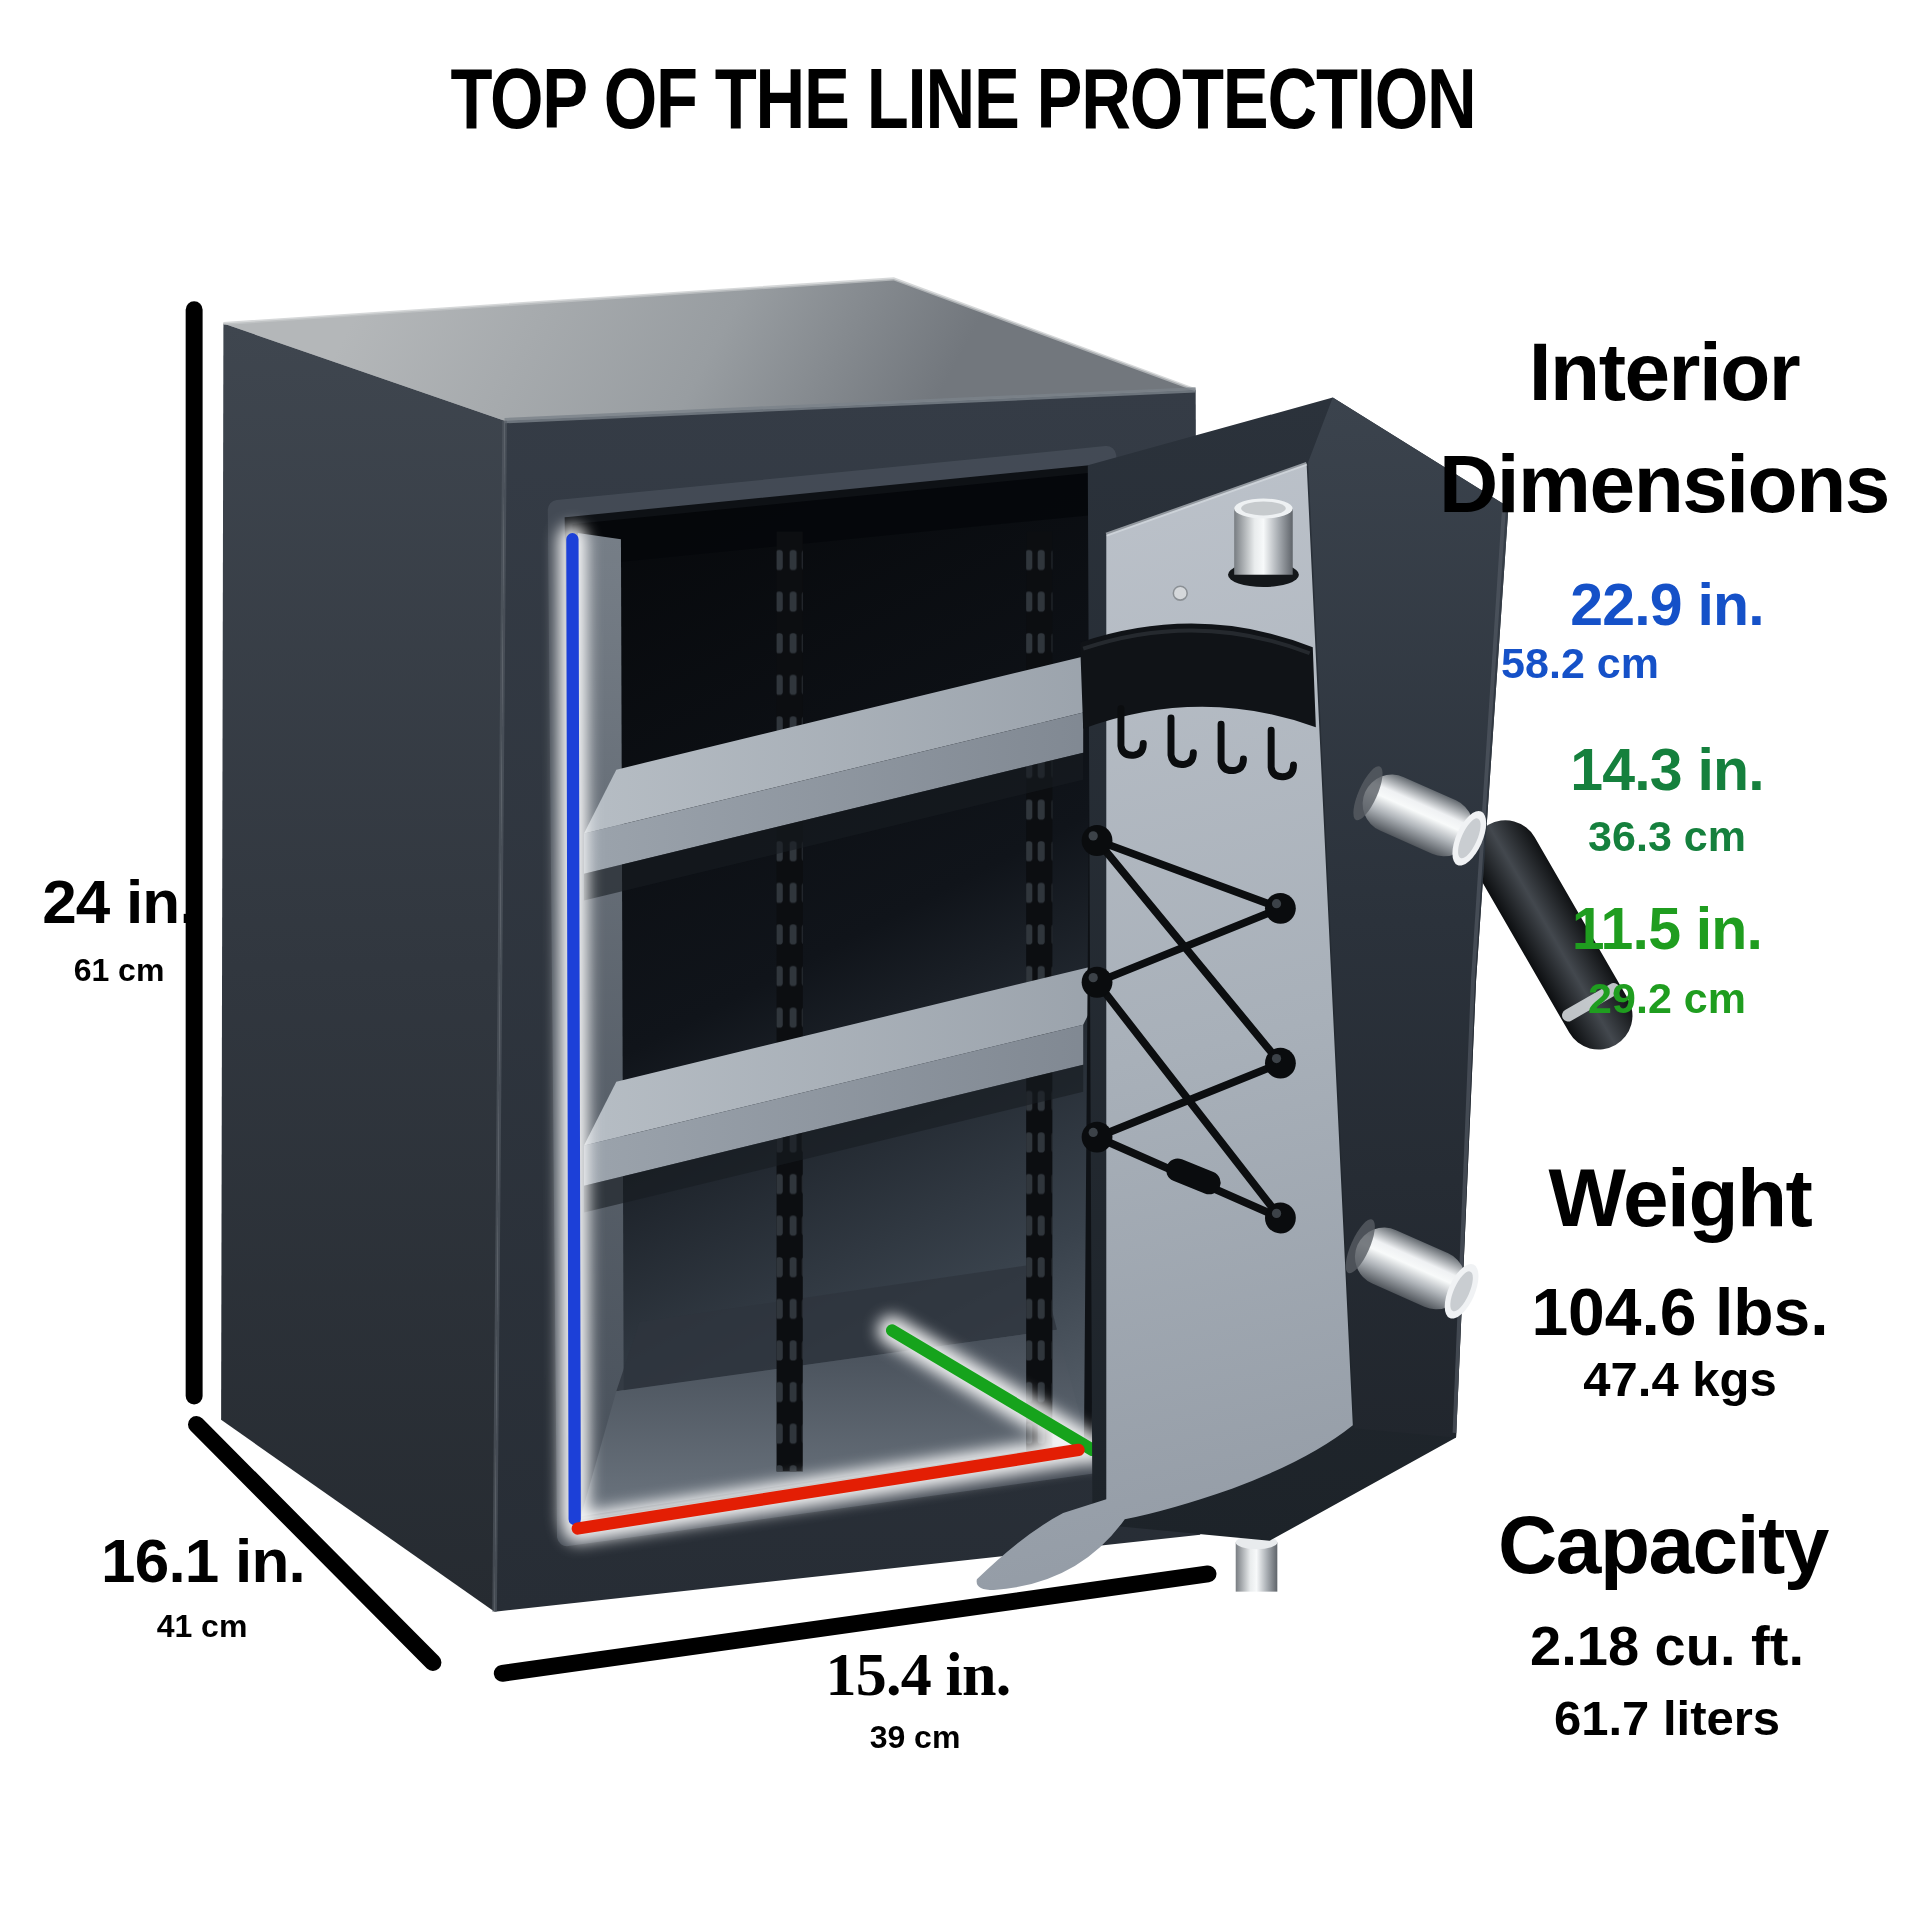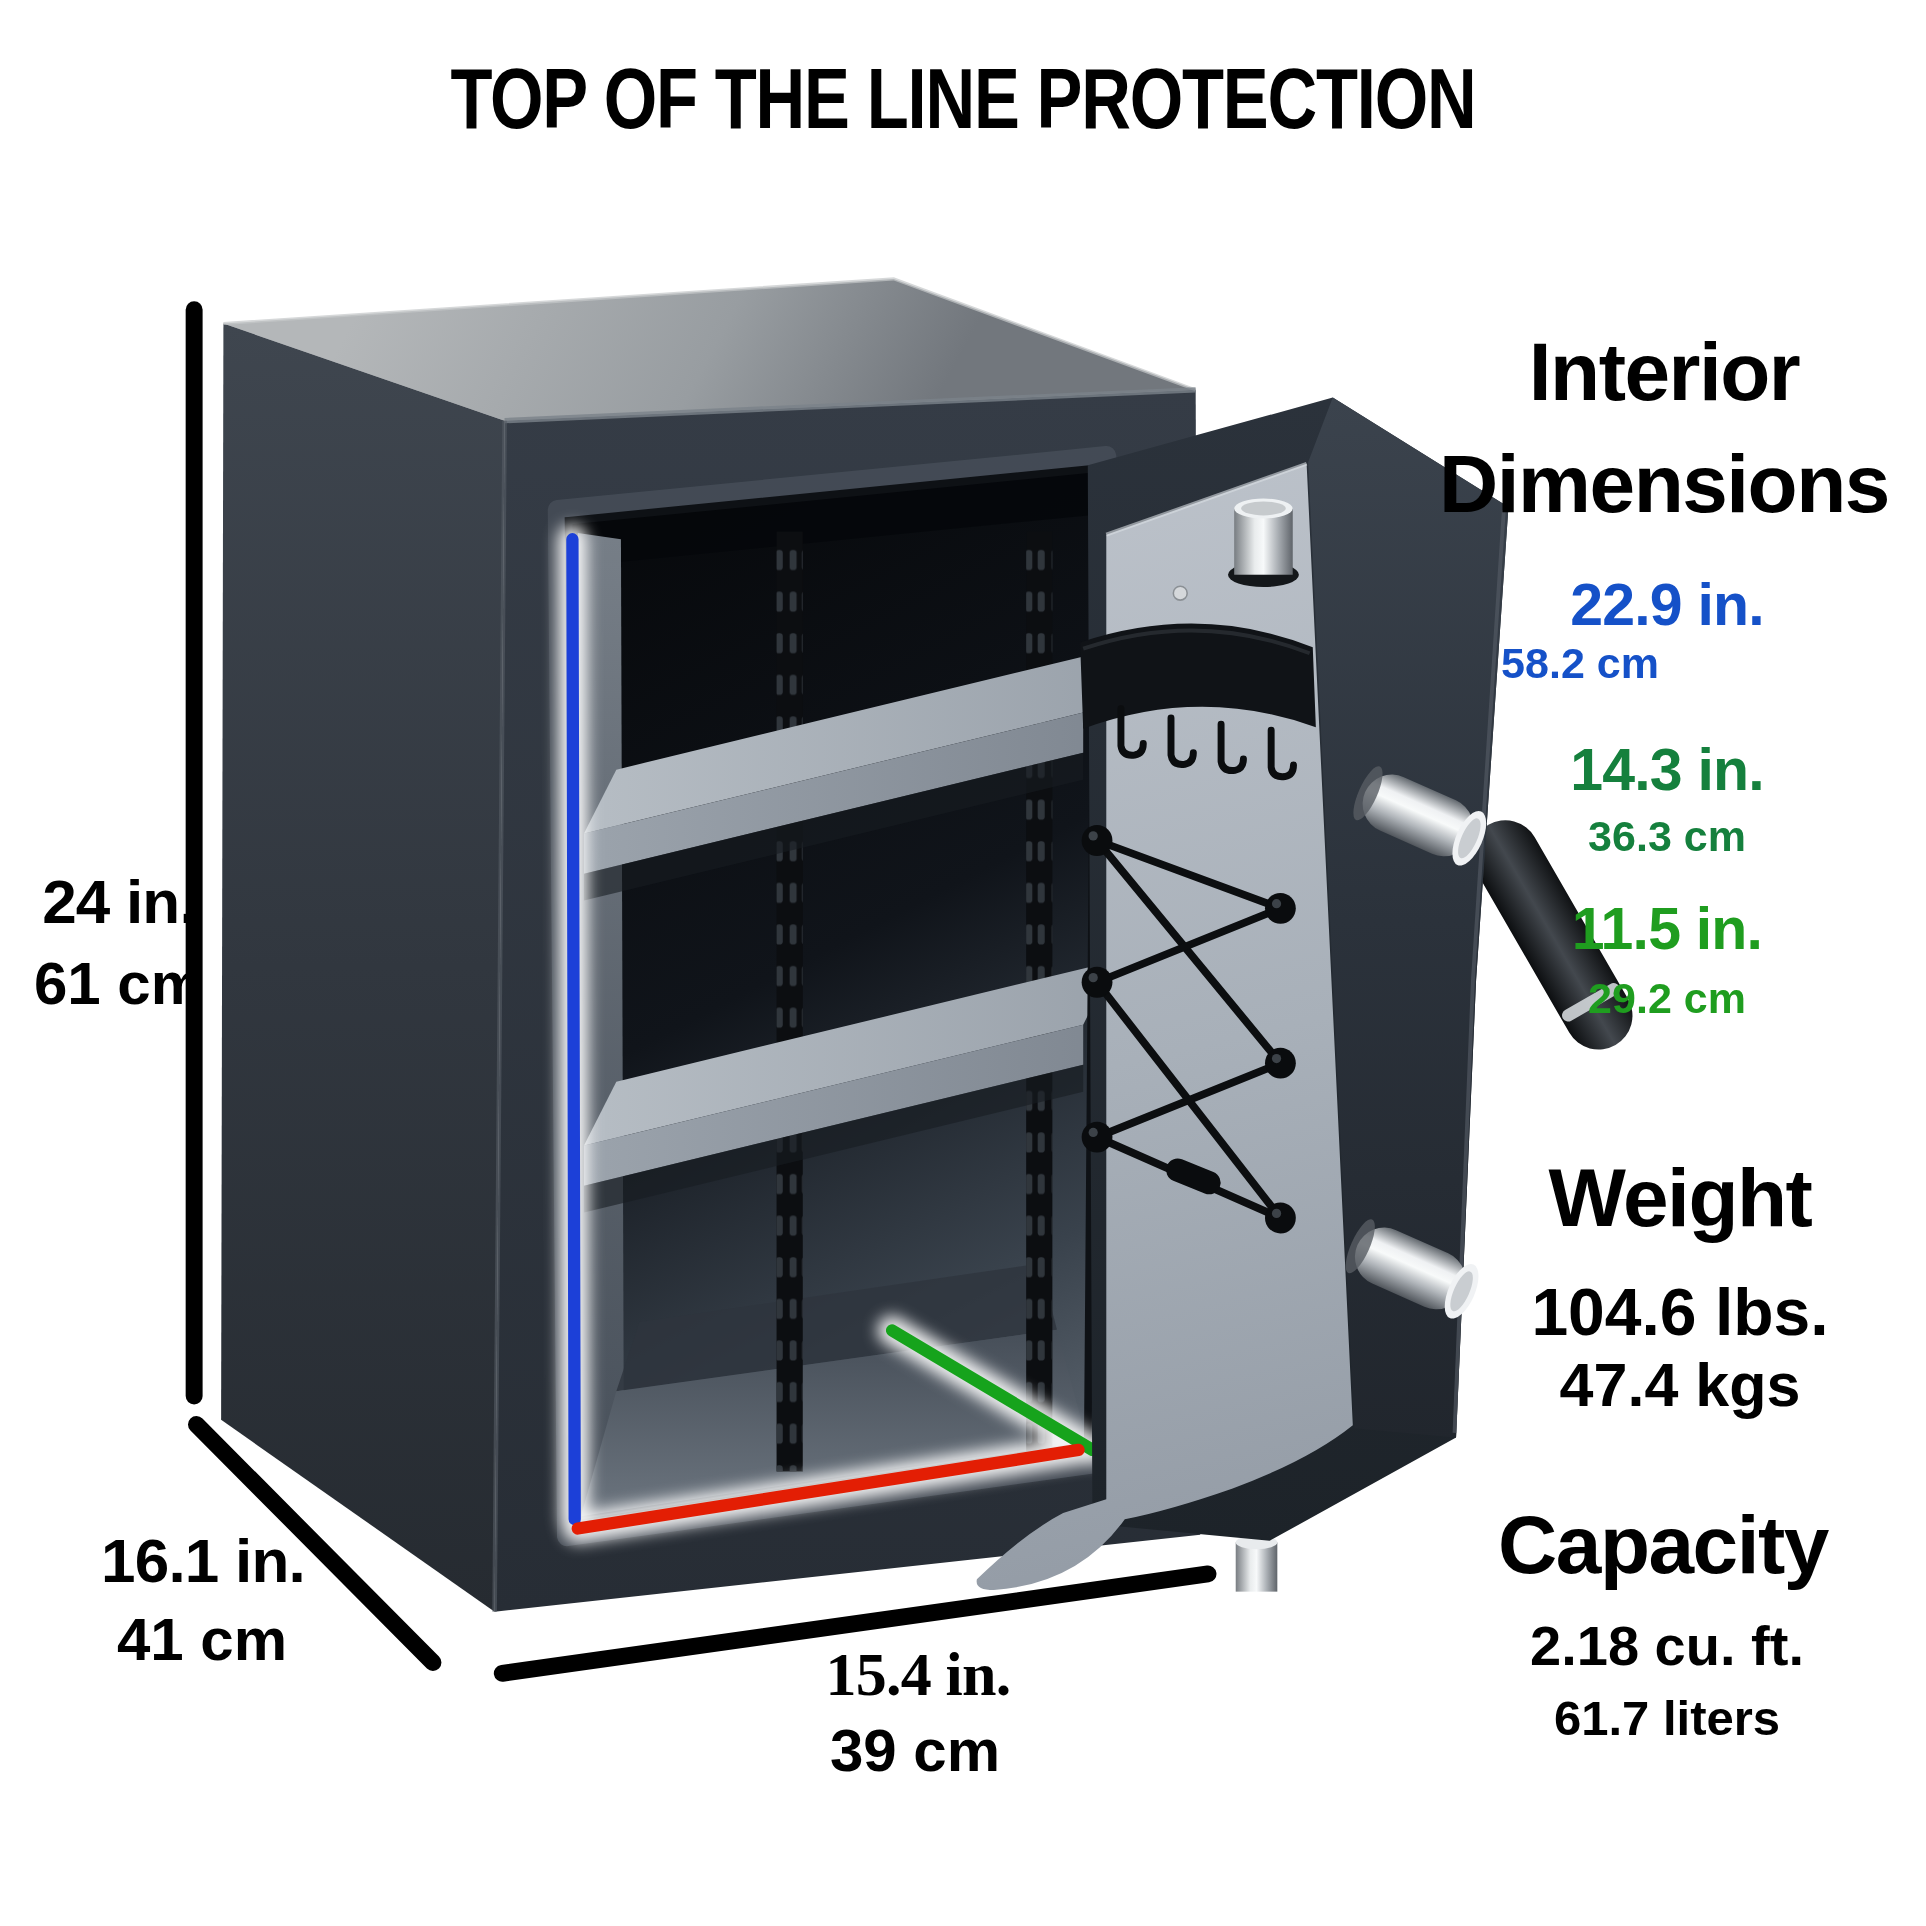--- a/index.html
+++ b/index.html
@@ -7,21 +7,21 @@
     position:relative;width:1926px;height:1800px;background:#ffffff;overflow:hidden;
     font-family:"Liberation Sans", sans-serif;color:#000;
   }
   .abs{position:absolute;white-space:nowrap;line-height:1;}
   .cx{transform:translateX(-50%);}
   .title{
     font-size:86px;font-weight:bold;letter-spacing:-1.5px;
     transform:translateX(-50%) scaleX(0.80);
   }
   .dim-big{font-size:62px;font-weight:bold;letter-spacing:-0.8px;}
-  .dim-sm{font-size:60px;font-weight:bold;}
+  .dim-sm{font-size:32px;font-weight:bold;}
   .head{font-size:82px;font-weight:bold;letter-spacing:-1.5px;}
   .num{font-size:59px;font-weight:bold;letter-spacing:-0.8px;}
   .num-sm{font-size:43px;font-weight:bold;}
   .blue{color:#1551c8;}
   .red{color:#15803d;}
   .green{color:#1f9d1f;}
   svg{position:absolute;left:0;top:0;}
 </style>
 </head>
 <body>
@@ -266,20 +266,20 @@
   <div class="abs cx num-sm blue" style="left:1580px;top:642px;">58.2 cm</div>
 
   <div class="abs cx num red" style="left:1667px;top:741px;">14.3 in.</div>
   <div class="abs cx num-sm red" style="left:1667px;top:815px;">36.3 cm</div>
 
   <div class="abs cx num green" style="left:1667px;top:900px;">11.5 in.</div>
   <div class="abs cx num-sm green" style="left:1667px;top:977px;">29.2 cm</div>
 
   <div class="abs cx head" style="left:1680px;top:1157px;">Weight</div>
   <div class="abs cx" style="left:1680px;top:1279px;font-size:66px;font-weight:bold;">104.6 lbs.</div>
-  <div class="abs cx" style="left:1680px;top:1355px;font-size:61px;font-weight:bold;">47.4 kgs</div>
+  <div class="abs cx" style="left:1680px;top:1355px;font-size:49px;font-weight:bold;">47.4 kgs</div>
 
   <div class="abs cx head" style="left:1663px;top:1504px;">Capacity</div>
   <div class="abs cx" style="left:1667px;top:1618px;font-size:56px;font-weight:bold;">2.18 cu. ft.</div>
   <div class="abs cx" style="left:1667px;top:1694px;font-size:49px;font-weight:bold;">61.7 liters</div>
 
 </div>
 
 
 </body></html>

